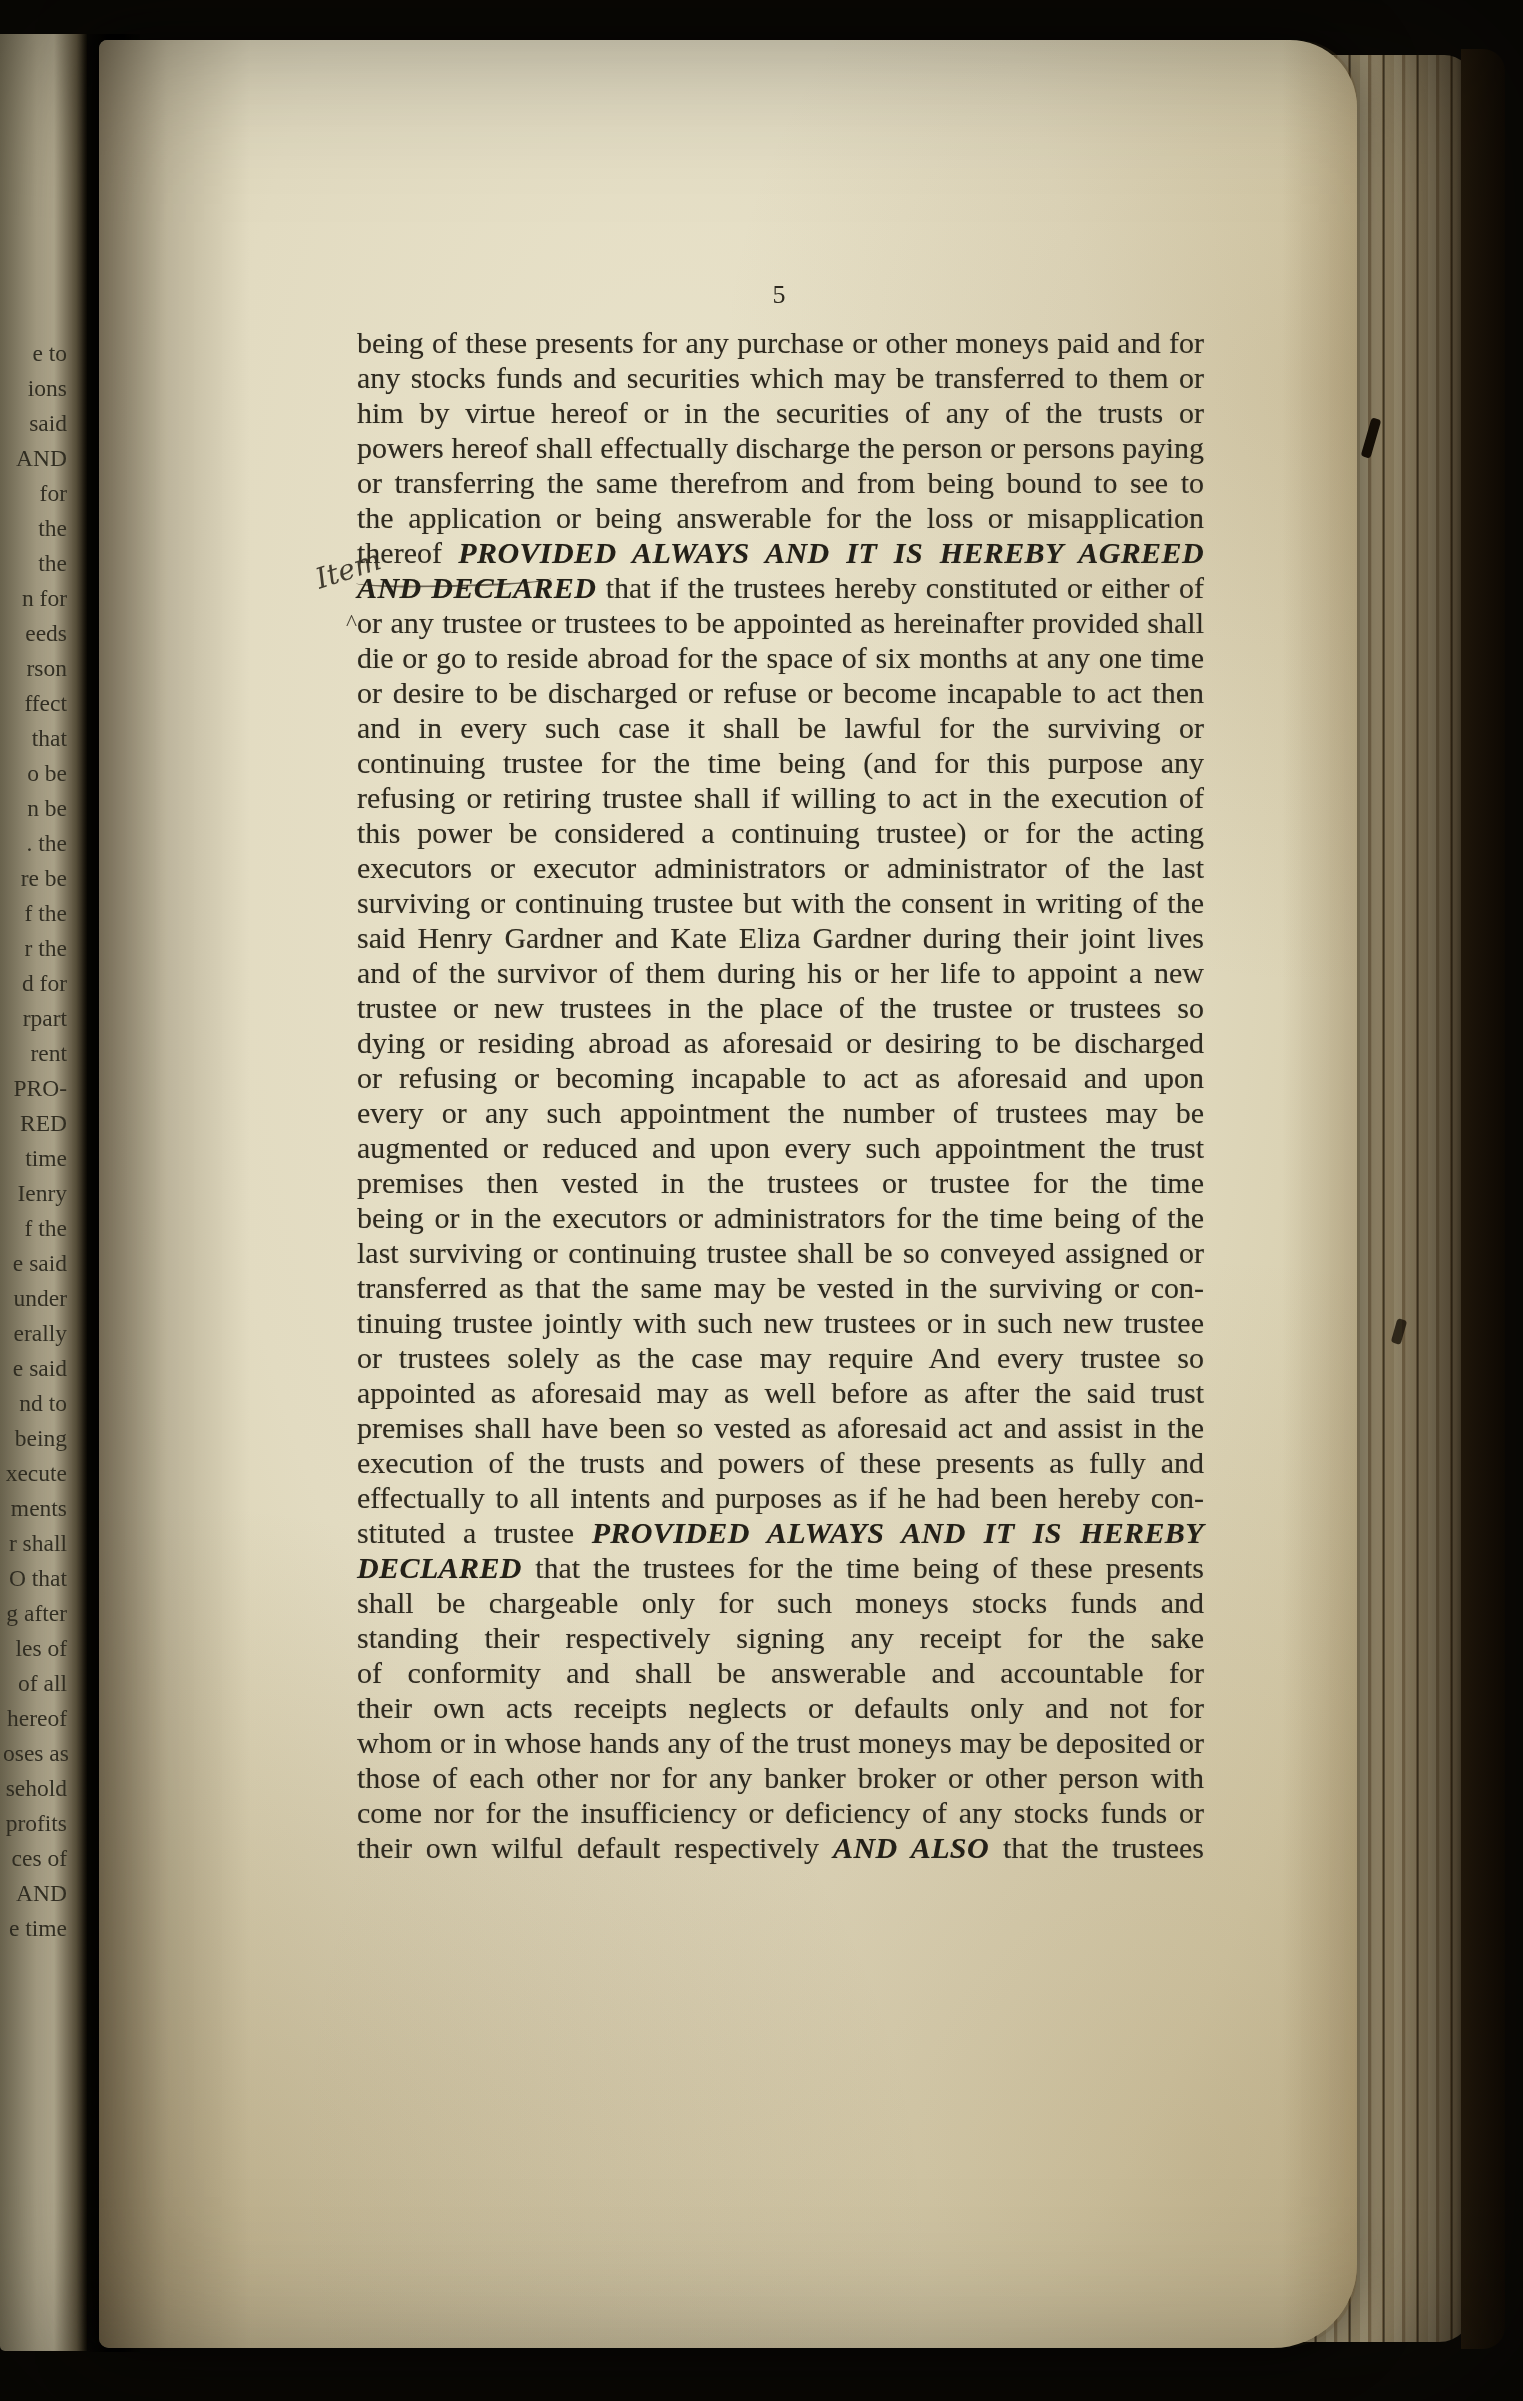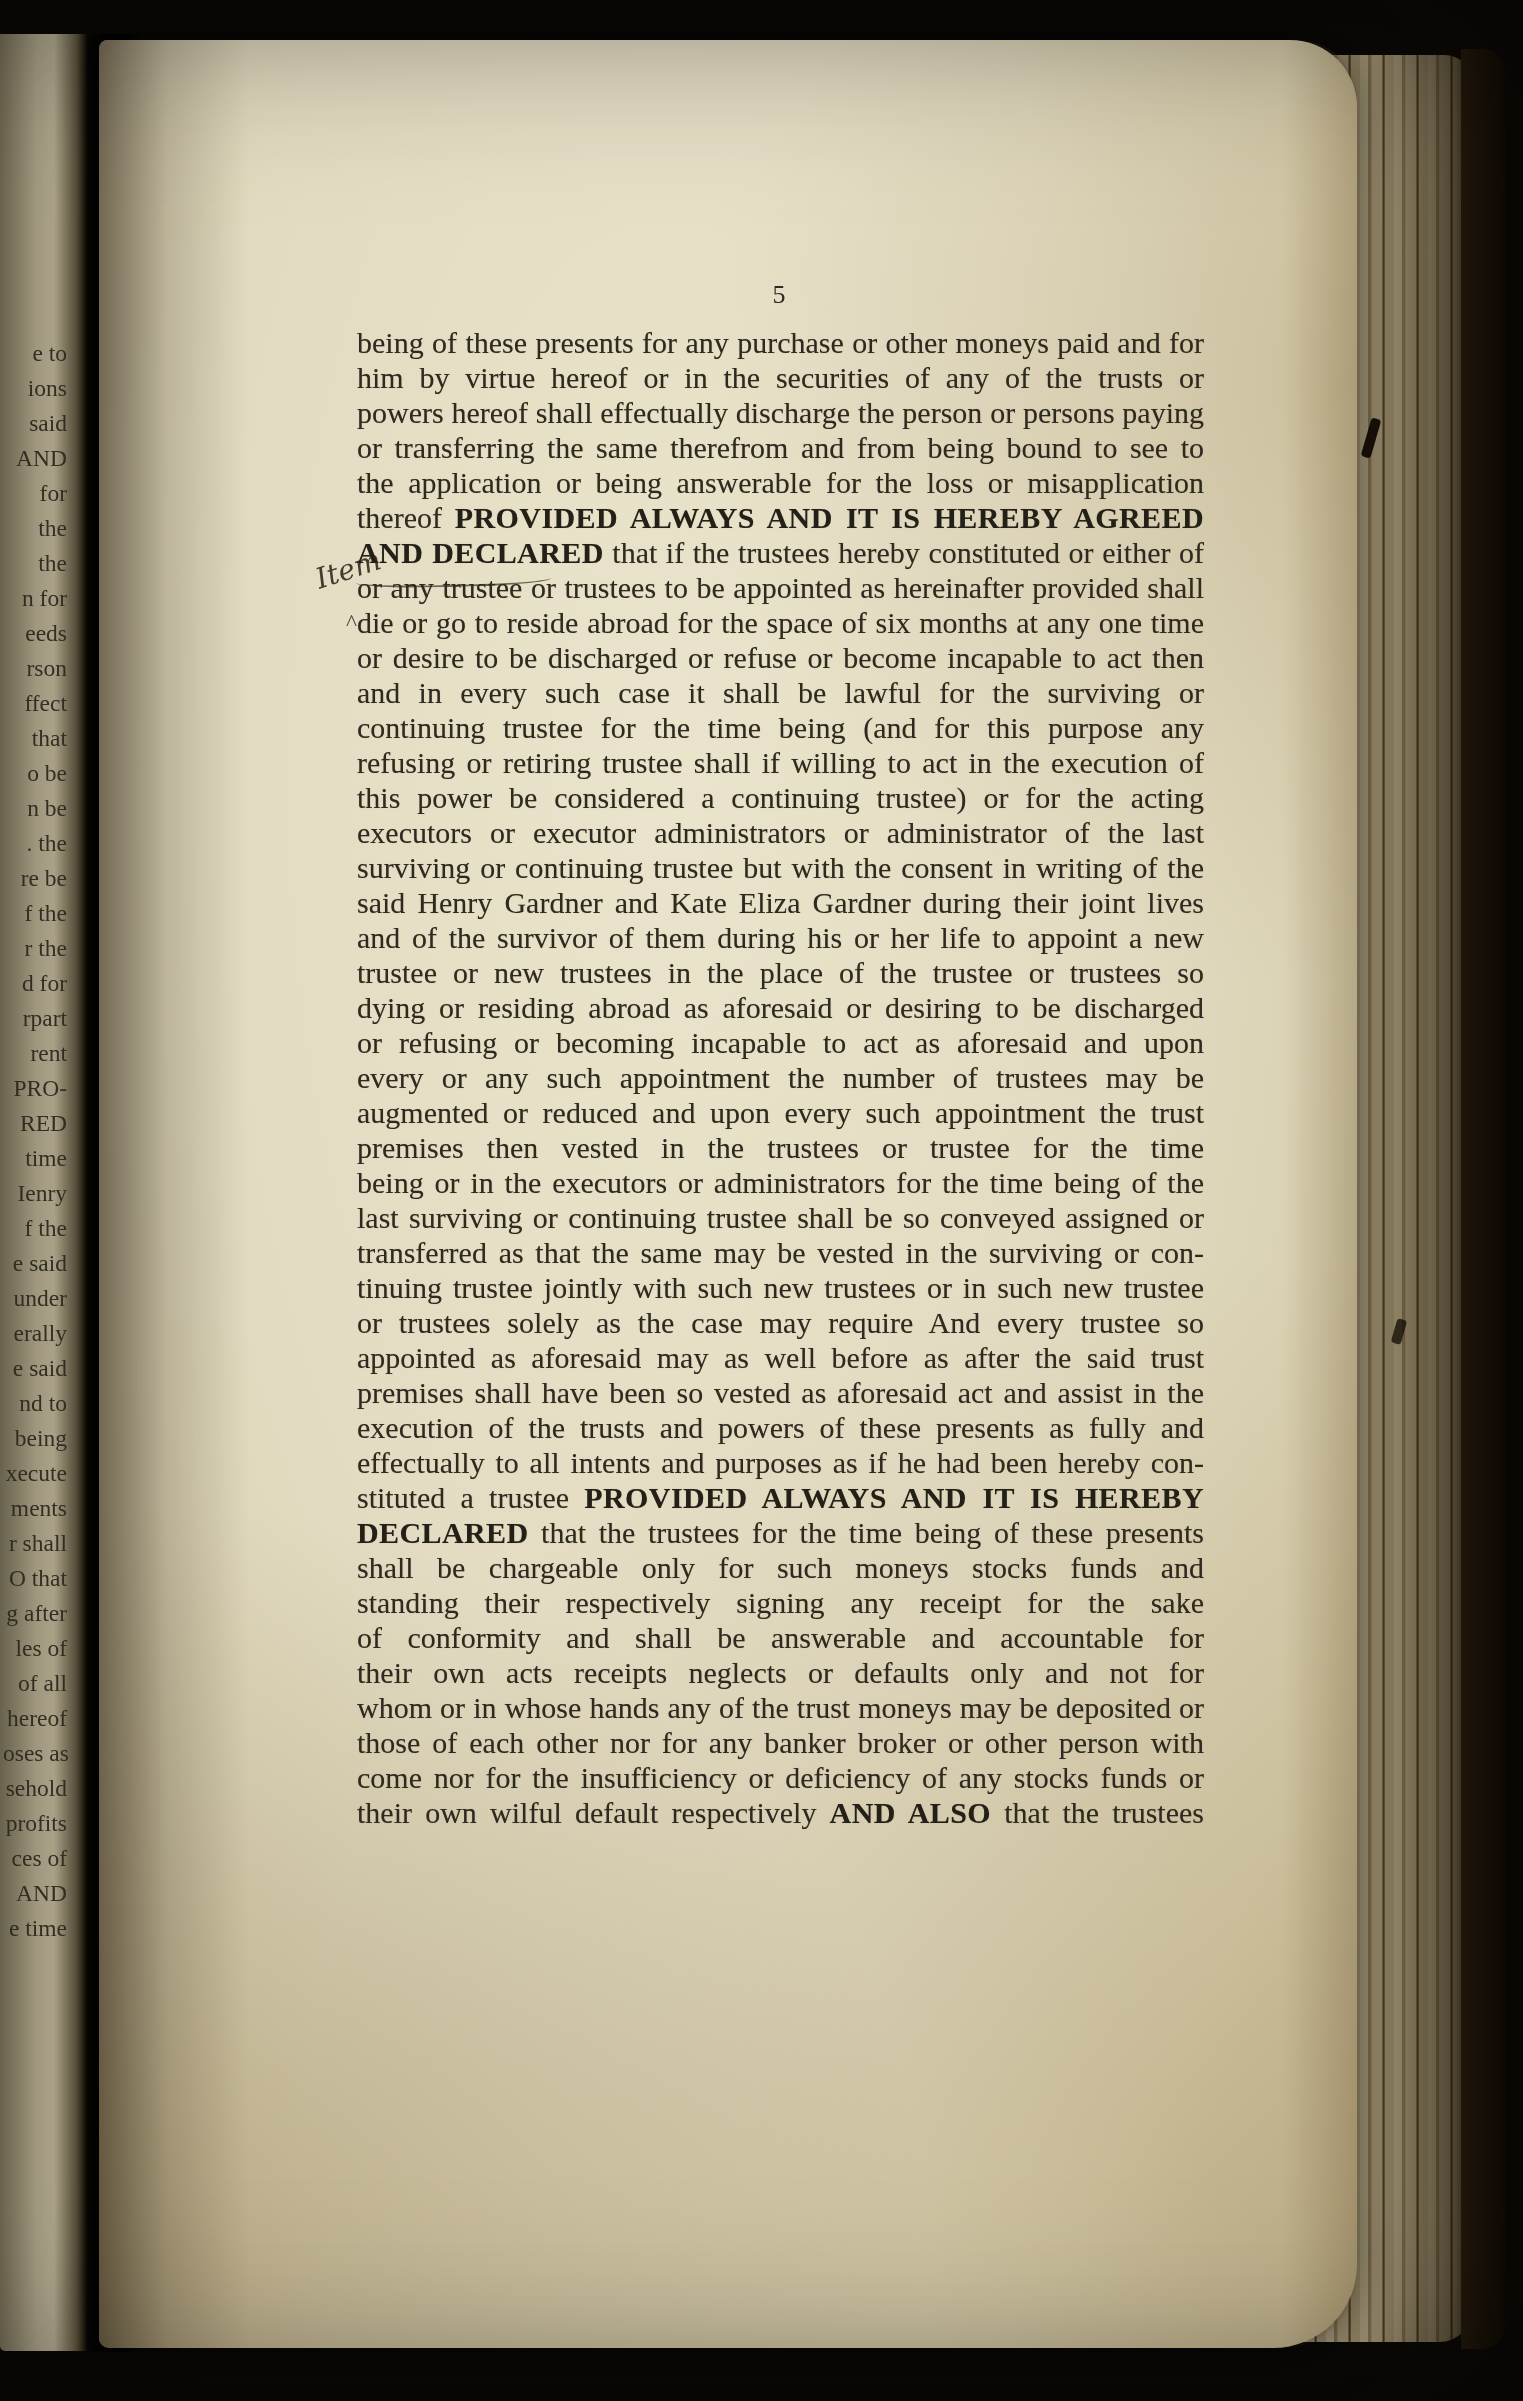--- a/index.html
+++ b/index.html
@@ -90,21 +90,21 @@
     position:absolute;left:258px;top:285px;width:847px;
     color:#2e2a20;
     font-size:30px;line-height:35px;
     text-shadow:0 0 0.8px rgba(62,52,32,0.35);
   }
   .line{
     text-align:justify;
     text-align-last:justify;
     height:35px;white-space:normal;
   }
-  .line .bold{font-weight:700;letter-spacing:0.4px;color:#232018;}
+  .line .bold{font-weight:700;letter-spacing:0.4px;color:#232018;font-style:italic;}
 
   
   .annotation{
     position:absolute;left:216px;top:513px;
     font-style:italic;font-size:28.5px;color:rgba(48,42,32,0.9);
     transform:rotate(-18deg);
     font-family:"DejaVu Serif", serif;
   }
   .caret{
     position:absolute;left:247px;top:569px;
@@ -189,20 +189,21 @@
     <div class="fore-edge-shadow"></div>
 
     <div class="page-number">5</div>
 
     <div class="pen-underline"></div>
     <div class="annotation">Item</div>
     <div class="caret">^</div>
 
     <div class="text-block">
         <div class="line"><span>being of these presents for any purchase or other moneys paid and for</span></div>
+        <div class="line"><span>any stocks funds and securities which may be transferred to them or</span></div>
         <div class="line"><span>him by virtue hereof or in the securities of any of the trusts or</span></div>
         <div class="line"><span>powers hereof shall effectually discharge the person or persons paying</span></div>
         <div class="line"><span>or transferring the same therefrom and from being bound to see to</span></div>
         <div class="line"><span>the application or being answerable for the loss or misapplication</span></div>
         <div class="line"><span>thereof </span><span class="bold">PROVIDED ALWAYS AND IT IS HEREBY AGREED</span></div>
         <div class="line"><span class="bold">AND DECLARED</span><span> that if the trustees hereby constituted or either of</span></div>
         <div class="line"><span>or any trustee or trustees to be appointed as hereinafter provided shall</span></div>
         <div class="line"><span>die or go to reside abroad for the space of six months at any one time</span></div>
         <div class="line"><span>or desire to be discharged or refuse or become incapable to act then</span></div>
         <div class="line"><span>and in every such case it shall be lawful for the surviving or</span></div>

